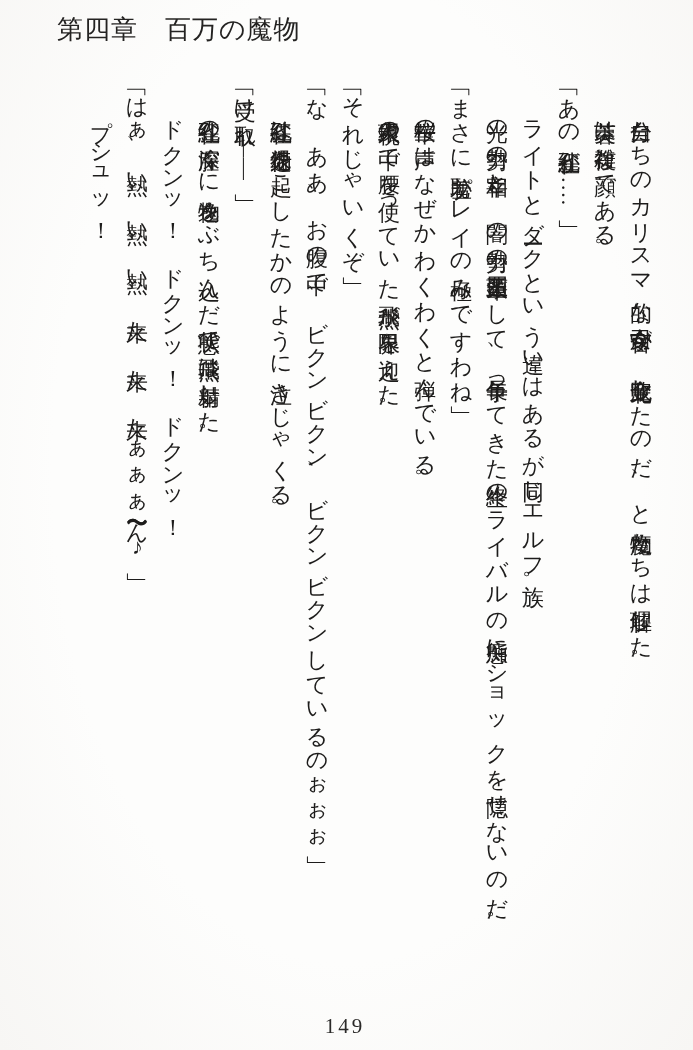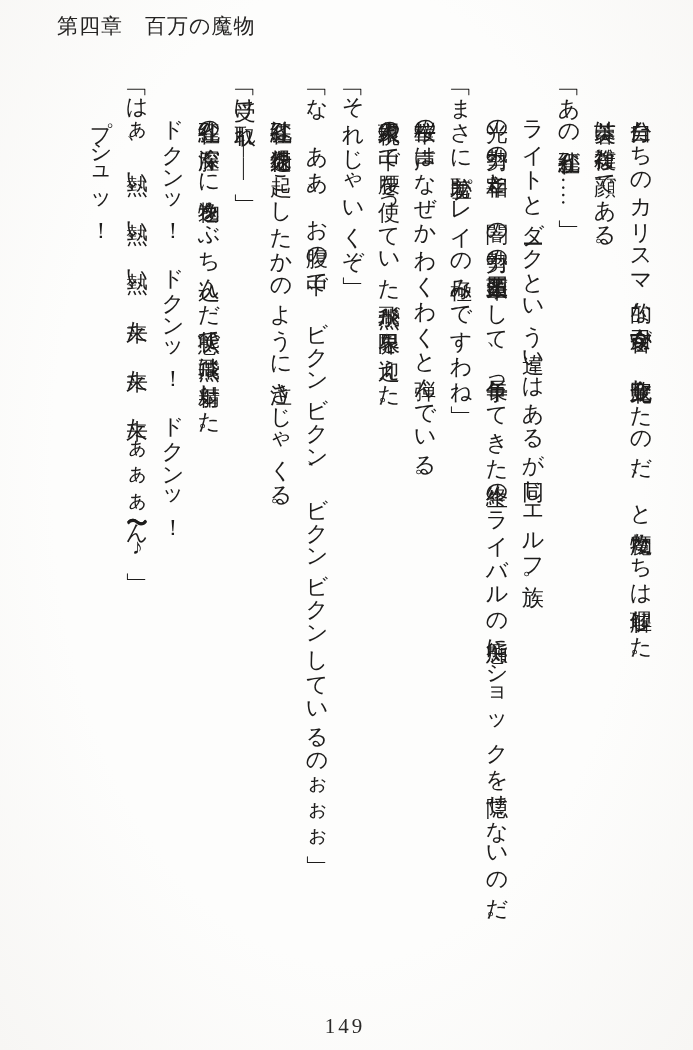--- a/index.html
+++ b/index.html
@@ -17,21 +17,21 @@
   }
   .page {
     position: absolute;
     inset: 0;
     background: radial-gradient(ellipse at 50% 45%, #fdfdfc 60%, #f7f6f4 100%);
   }
   .running-head {
     position: absolute;
     left: 57px;
     top: 12px;
-    font-size: 21px;
+    font-size: 26px;
     letter-spacing: 1px;
     white-space: pre;
     color: #242322;
   }
   .text-body {
     position: absolute;
     top: 82px;
     right: 34px;
     width: 624px;
     height: 915px;

